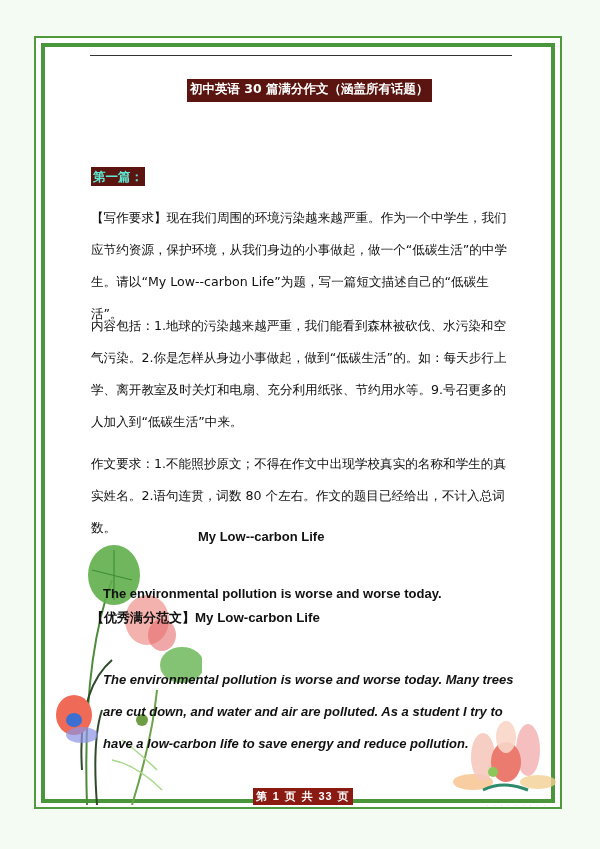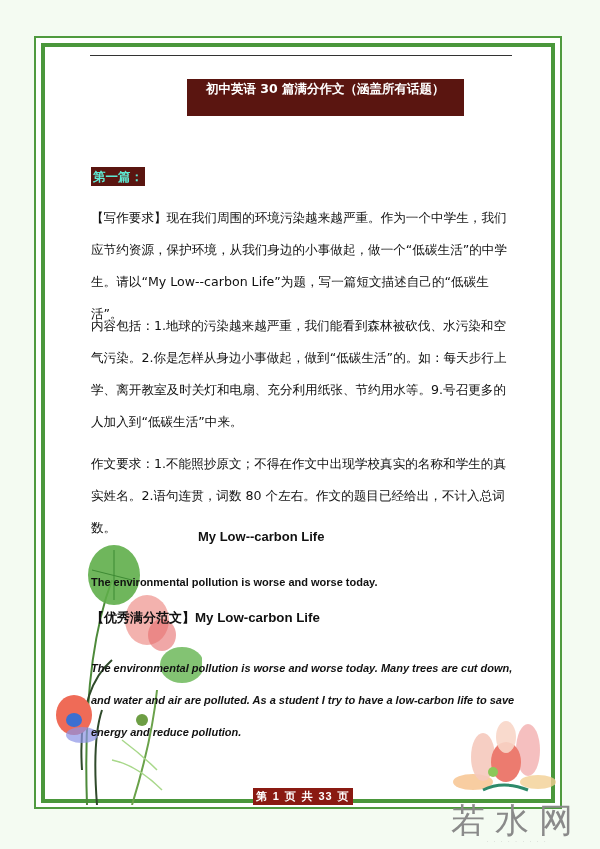--- a/index.html
+++ b/index.html
@@ -16,43 +16,43 @@
     }
     .frame-inner {
       position: absolute; left: 41px; top: 43px; width: 514px; height: 760px;
       border: 4px solid #4a973b; box-sizing: border-box; background: #fff;
     }
     .header-rule {
       position: absolute; left: 90px; top: 55px; width: 422px; height: 1px;
       background: #333;
     }
     .doc-title {
-      position: absolute; left: 187px; top: 79px; height: 37px;
+      position: absolute; left: 187px; top: 79px; height: 23px;
       background: #5a1510; color: #fff; font-weight: bold; font-size: 12.5px;
-      line-height: 19px; padding: 0 19px; white-space: nowrap;
+      line-height: 19px; padding: 0 3px; white-space: nowrap;
     }
     .section-label {
       position: absolute; left: 91px; top: 167px; height: 19px;
       background: #5a1510; color: #5eead4; font-weight: bold; font-size: 12.5px;
       line-height: 19px; padding: 0 2px;
     }
     .para {
       position: absolute; left: 91px; width: 420px;
       font-weight: normal; font-size: 12.6px; line-height: 32px; margin: 0;
     }
     .p-req { top: 202px; }
     .p-content { top: 310px; }
     .p-rules { top: 448px; }
     .essay-title {
       position: absolute; left: 198px; top: 529px;
       font-weight: bold; font-size: 13px; font-family: Liberation Sans, sans-serif;
     }
     .en-line {
-      position: absolute; left: 91px; width: 430px; margin: 0;
-      font-weight: bold; font-size: 11px; font-family: "Liberation Sans", sans-serif;
+      position: absolute; left: 91px; width: 430px; margin: 12px;
+      font-weight: bold; font-size: 13px; font-family: "Liberation Sans", sans-serif;
       line-height: 32px; z-index: 3;
     }
     .en-1 { top: 566px; }
     .model-head { position: absolute; left: 91px; top: 609px; font-weight: bold; font-size: 13px; z-index: 3; }
     .model-head .en { font-family: "Liberation Sans", sans-serif; font-size: 13.3px; }
     .en-body { top: 652px; font-style: italic; }
     .page-footer {
       position: absolute; left: 253px; top: 788px; height: 17px;
       background: #8a1a12; color: #fff; font-size: 11px; line-height: 17px;
       font-family: "DejaVu Serif", serif; padding: 0 3px; letter-spacing: 1px;
@@ -122,15 +122,14 @@
 
 <div class="page-footer">
   <span>第</span>
   <b>1</b>
   <span>页 共</span>
   <b>33</b>
   <span>页</span>
 </div>
 
 <div class="watermark">
-  <div class="wm-main">若水网</div>
   <div class="wm-sub">· · · · · · · · ·</div>
 </div>
 
 </body></html>

